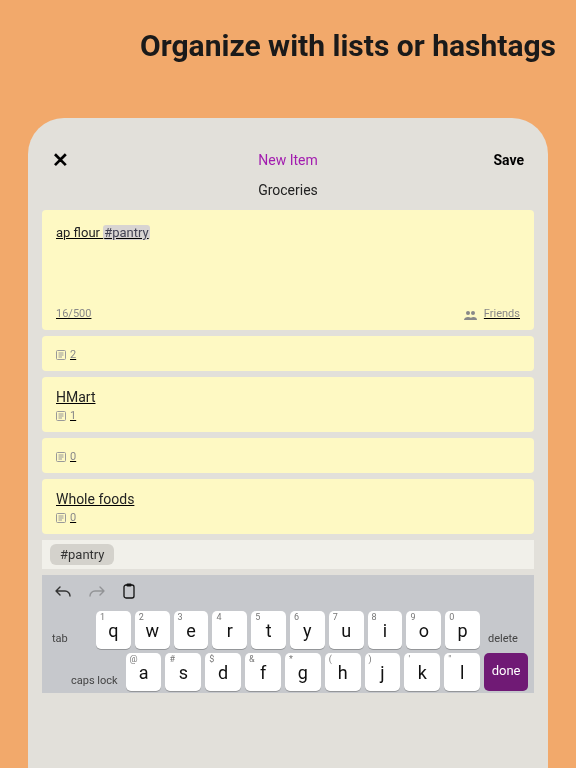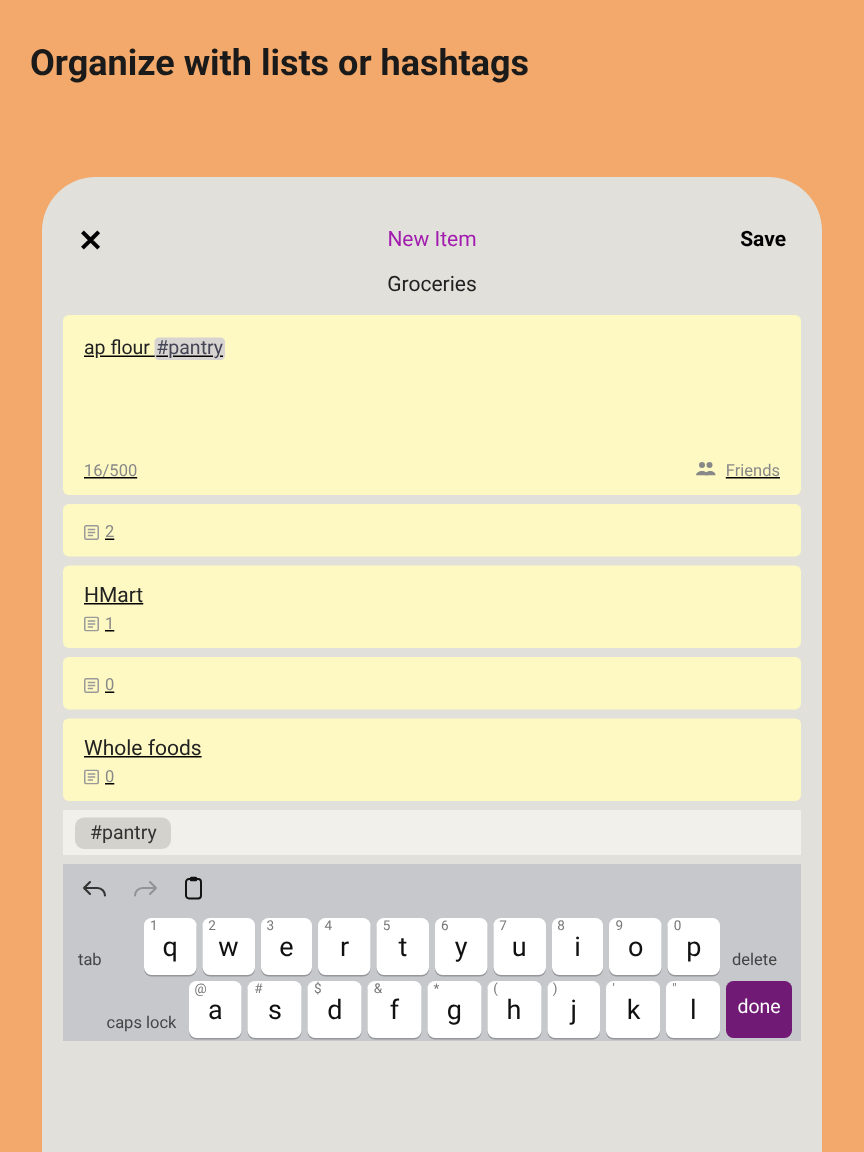--- a/index.html
+++ b/index.html
@@ -1,30 +1,30 @@
 <!DOCTYPE html>
 <html><head>
   <meta charset="utf-8">
   <style>
     * { margin:0; padding:0; box-sizing:border-box; font-family:-apple-system,BlinkMacSystemFont,"Segoe UI",Roboto,Helvetica,Arial,sans-serif; }
     body { background:#f2a96b; width:576px; height:768px; overflow:hidden; position:relative; }
-    .marketing-title { text-align:left; font-size:24px; font-weight:700; color:#1a1a1a; padding:28px 20px 24px; }
+    .marketing-title { text-align:right; font-size:30px; font-weight:700; color:#1a1a1a; padding:28px 20px 24px; }
     .device { position:absolute; top:118px; left:28px; right:28px; bottom:0; background:#e2e0da; border-radius:36px 36px 0 0; padding:20px 10px 0; display:flex; flex-direction:column; overflow:hidden; }
     .topbar { display:flex; align-items:center; justify-content:space-between; padding:10px 14px 6px; font-size:14px; }
     .close-btn { font-size:20px; font-weight:600; cursor:pointer; width:24px; }
     .topbar-center { position:absolute; left:0; right:0; text-align:center; pointer-events:none; color:#a21caf; font-size:14px; }
     .save-btn { font-weight:700; font-size:14px; cursor:pointer; }
     .subheader { text-align:center; font-size:14px; color:#222; padding:4px 0 12px; }
     .content { flex:1; overflow:hidden; padding:0 4px; display:flex; flex-direction:column; gap:6px; }
     .card { background:#fef9c3; border-radius:4px; padding:14px 14px 10px;text-decoration:underline; }
     .compose-card { min-height:120px; display:flex; flex-direction:column; position:relative; }
     .compose-text { font-size:13px; color:#222; line-height:1.4; }
     .hashtag { background:rgba(102,102,255,0.25); color:#445; border-radius:3px; padding:0 1px; }
     .compose-footer { display:flex; justify-content:space-between; align-items:center; font-size:11px; color:#888; margin-top:auto; padding-top:40px; }
-    .share-scope { display:flex; align-items:flex-start; gap:6px; cursor:pointer; }
+    .share-scope { display:flex; align-items:flex-end; gap:6px; cursor:pointer; }
     .people-icon { display:inline-flex; }
     .list-card { padding:12px 14px 10px; }
     .list-name { font-size:14px; color:#222; margin-bottom:4px; }
     .list-meta { display:flex; align-items:center; gap:4px; font-size:11px; color:#888; }
     .list-icon svg { display:block; }
     .suggestion-bar { background:#f1f0ea; padding:4px 8px; }
     .suggestion-pill { display:inline-block; background:#d4d2cc; border-radius:6px; padding:3px 10px; font-size:13px; color:#333; cursor:pointer; }
     .keyboard { background:#c6c8cc; padding:6px 4px 0; position:relative; }
     .kb-top { display:flex; align-items:center; gap:16px; padding:2px 8px 6px; }
     .kb-icon { cursor:pointer; }

